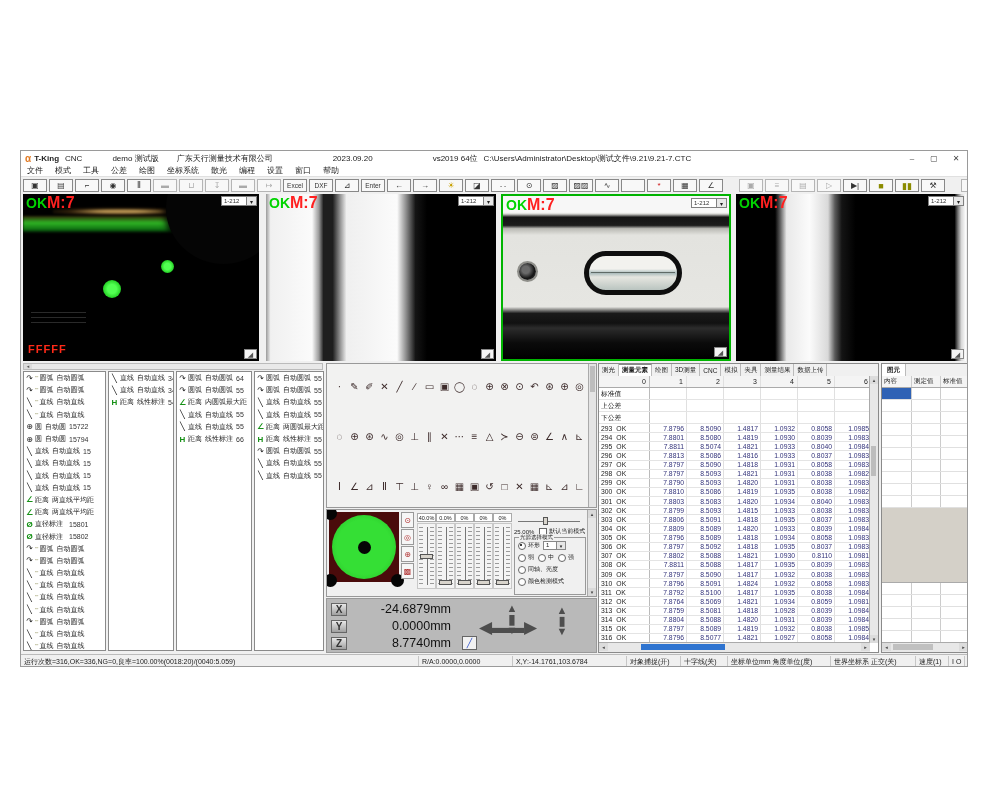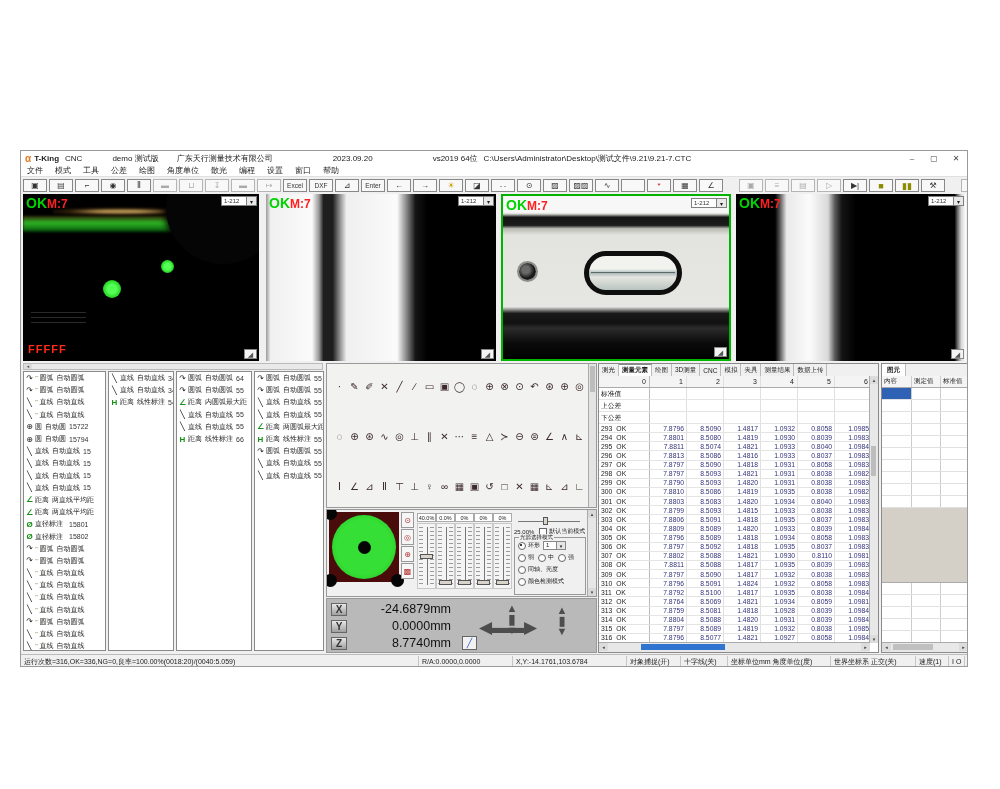--- a/index.html
+++ b/index.html
@@ -38,21 +38,21 @@
 
   
   .cams{position:absolute;left:0;top:43px;width:100%;height:167px;}
   .cam{position:absolute;top:0;height:167px;background:#000;overflow:hidden;box-sizing:border-box;}
   .cam1{left:2px;width:236px;}
   .cam2{left:245px;width:230px;}
   .cam3{left:480px;width:230px;border:2px solid #00b400;background:#dcdcd8;}
   .cam4{left:715px;width:230px;}
   .oklabel{position:absolute;left:3px;top:0;z-index:9;font-weight:bold;}
   .ok-g{color:#00d400;font-size:14px;}
-  .ok-r{color:#ff2020;font-size:12px;}
+  .ok-r{color:#ff2020;font-size:16px;}
   .camdrop{position:absolute;right:2px;top:2px;z-index:9;display:flex;height:10px;}
   .camdrop .val{background:#fff;border:1px solid #808080;font-size:6px;width:26px;
                 display:flex;align-items:center;padding-left:2px;color:#333;box-sizing:border-box;}
   .camdrop .arr{width:10px;background:#e8e8e8;border:1px solid #808080;border-left:none;
                 font-size:6px;display:flex;align-items:center;justify-content:center;box-sizing:border-box;}
   .grip{position:absolute;right:2px;bottom:2px;z-index:9;width:13px;height:10px;background:#f4f4f4;
         border:1px solid #888;font-size:7px;line-height:9px;text-align:center;color:#555;box-sizing:border-box;}
   
   .c1-blobs{position:absolute;left:30px;top:13px;width:150px;height:9px;
             background:radial-gradient(ellipse at 45% 50%, #b49050 0 20%, rgba(90,60,20,.5) 45%, transparent 70%);
@@ -249,21 +249,21 @@
       <span class="winbtn">✕</span>
     </span>
   </div>
 
   <div class="menubar" id="menubar">
         <span class="menu-item">文件</span>
         <span class="menu-item">模式</span>
         <span class="menu-item">工具</span>
         <span class="menu-item">公差</span>
         <span class="menu-item">绘图</span>
-        <span class="menu-item">角度单位</span>
+        <span class="menu-item">坐标系统</span>
         <span class="menu-item">散光</span>
         <span class="menu-item">编程</span>
         <span class="menu-item">设置</span>
         <span class="menu-item">窗口</span>
         <span class="menu-item">帮助</span>
       </div>
 
   <div class="toolbar" id="toolbar">
         <div class="tbtn">▣</div>
         <div class="tbtn">▤</div>

